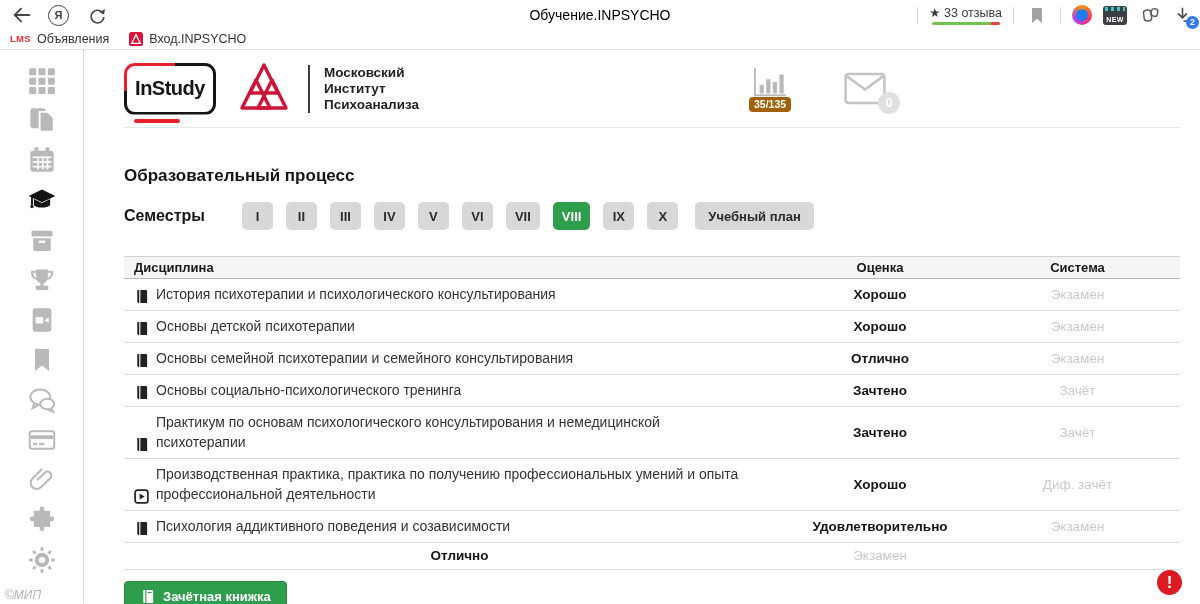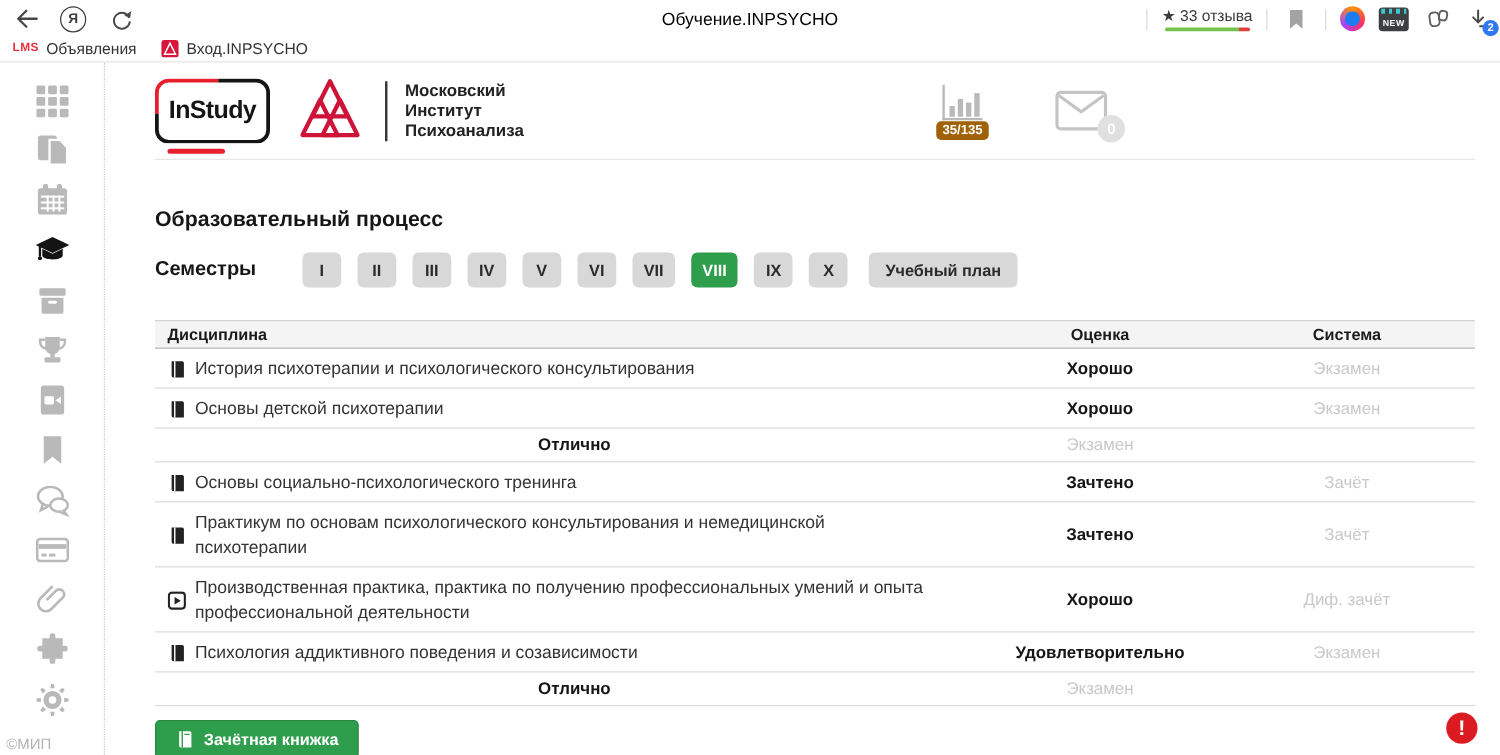--- a/index.html
+++ b/index.html
@@ -38,21 +38,21 @@
   .bm { display:flex; align-items:center; gap:6px; font-size:12.5px; color:#333; cursor:pointer; }
   .lms-logo { color:#e8333a; font-weight:bold; font-size:9.5px; letter-spacing:.3px; }
 
   
   .page { display:flex; height:554px; position:relative; }
   .sidebar { width:84px; border-right:1px dotted #c9c9c9; position:relative; flex-shrink:0; }
   .sb-icons { display:flex; flex-direction:column; align-items:center; padding-top:16px; gap:12px; }
   .sb-item { width:34px; height:28px; display:flex; align-items:center; justify-content:center; color:#b9b9b9; cursor:pointer; }
   .sb-item svg { width:28px; height:28px; }
   .sb-item.active { color:#141414; }
-  .copyright { position:absolute; left:5px; bottom:2px; font-size:12px; color:#b3b3b3; }
+  .copyright { position:absolute; left:5px; bottom:2px; font-size:12px; color:#b3b3b3;font-style:italic; }
 
   main { flex:1; padding:0 20px 0 40px; position:relative; }
   .site-header { height:78px; display:flex; align-items:center; border-bottom:1px solid #e7e7e7; }
   .instudy { position:relative; width:92px; height:52px; display:flex; align-items:center; justify-content:center; flex-shrink:0; }
   .instudy .fr-black, .instudy .fr-red { position:absolute; inset:0; border:3px solid #151515; border-radius:11px; }
   .instudy .fr-red { border-color:#e8202e; clip-path:polygon(0 0,55% 0,55% 55%,0 55%); }
   .instudy .fr-black { clip-path:polygon(55% 0,100% 0,100% 100%,0 100%,0 55%,55% 55%); }
   .instudy .txt { font-size:20px; font-weight:bold; color:#151515; letter-spacing:-.5px; }
   .instudy .stand { position:absolute; left:10px; bottom:-8px; width:46px; height:3.5px; background:#e8202e; border-radius:2px; }
   .miplogo { margin-left:20px; flex-shrink:0; }
@@ -73,21 +73,21 @@
   .sem-btn.active { background:#2f9e4c; color:#fff; }
   .plan-btn { margin-left:4px; padding:0 13px; }
 
   .gtable { margin-top:26px; }
   .thead { display:grid; grid-template-columns:minmax(0,1fr) 190px 205px; align-items:center; height:23px;
            background:#f4f4f4; border-top:1px solid #d2d2d2; border-bottom:1px solid #b9b9b9;
            font-size:13px; font-weight:bold; color:#1a1a1a; padding-left:10px; }
   .thead .c, .td-grade, .td-sys { text-align:center; }
   .trow { display:grid; grid-template-columns:minmax(0,1fr) 190px 205px; align-items:center;
           border-bottom:1px solid #dcdcdc; padding:5px 0 6px 10px; cursor:pointer; }
-  .td-disc { display:flex; align-items:center; gap:7px; padding-right:40px; font-size:14px; color:#333; line-height:20px; }
+  .td-disc { display:flex; align-items:flex-end; gap:7px; padding-right:40px; font-size:14px; color:#333; line-height:20px; }
   .row-icon { flex-shrink:0; margin-top:2.5px; color:#222; }
   .td-grade { font-size:13.5px; font-weight:bold; color:#161616; }
   .td-sys { font-size:13.5px; color:#c9c9c9; }
 
   .gradebook-btn { margin-top:11px; display:inline-flex; align-items:center; gap:8px; background:#2f9e4c; border:1px solid #28873f;
                    border-radius:4px; color:#fff; font-family:inherit; font-size:13px; font-weight:bold; padding:7px 15px; cursor:pointer; }
   .alert { position:absolute; right:18px; bottom:9px; width:25px; height:25px; border-radius:50%; background:#db1b21; color:#fff;
            font-size:17px; font-weight:bold; display:flex; align-items:center; justify-content:center; cursor:pointer; }
 </style>
 </head>
@@ -396,20 +396,29 @@
                   <path d="M3.5 1h9A1.5 1.5 0 0 1 14 2.5V15H5a1.5 1.5 0 0 1-1.5-1.5z"></path>
                   <rect x="5.6" y="1" width="1.2" height="14" fill="#fff"></rect>
                 </svg>
               </span>
               <span>Основы детской психотерапии</span>
             </div>
             <div class="td-grade">Хорошо</div>
             <div class="td-sys">Экзамен</div>
           </div>
           <div class="trow">
+            <div class="td-disc">
+              <span class="row-icon">
+                <svg width="15" height="15" viewBox="0 0 16 16" fill="currentColor">
+                  <path d="M3.5 1h9A1.5 1.5 0 0 1 14 2.5V15H5a1.5 1.5 0 0 1-1.5-1.5z"></path>
+                  <rect x="5.6" y="1" width="1.2" height="14" fill="#fff"></rect>
+                </svg>
+              </span>
+              <span>Основы семейной психотерапии и семейного консультирования</span>
+            </div>
             <div class="td-grade">Отлично</div>
             <div class="td-sys">Экзамен</div>
           </div>
           <div class="trow">
             <div class="td-disc">
               <span class="row-icon">
                 <svg width="15" height="15" viewBox="0 0 16 16" fill="currentColor">
                   <path d="M3.5 1h9A1.5 1.5 0 0 1 14 2.5V15H5a1.5 1.5 0 0 1-1.5-1.5z"></path>
                   <rect x="5.6" y="1" width="1.2" height="14" fill="#fff"></rect>
                 </svg>

